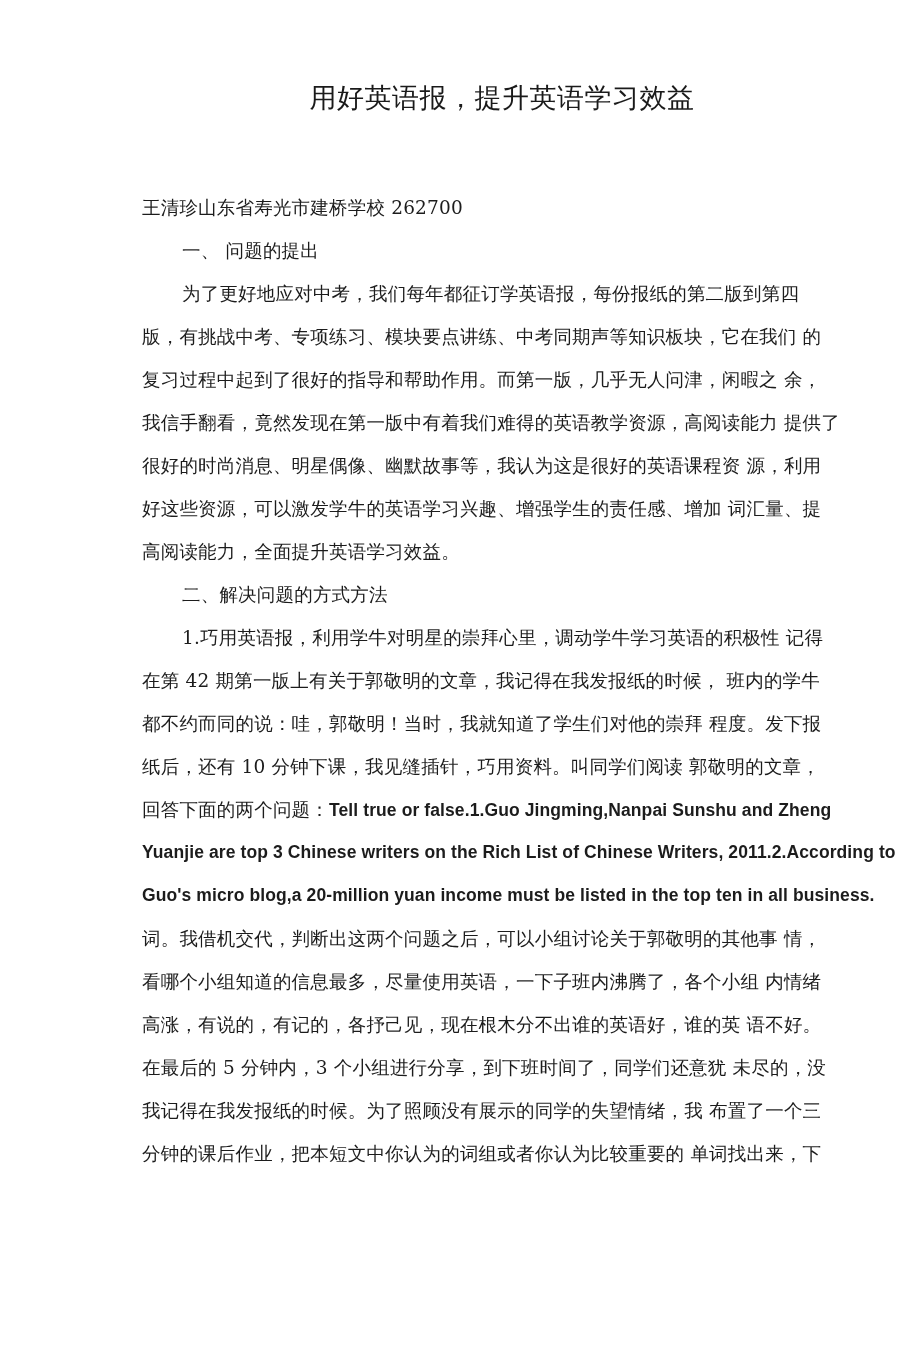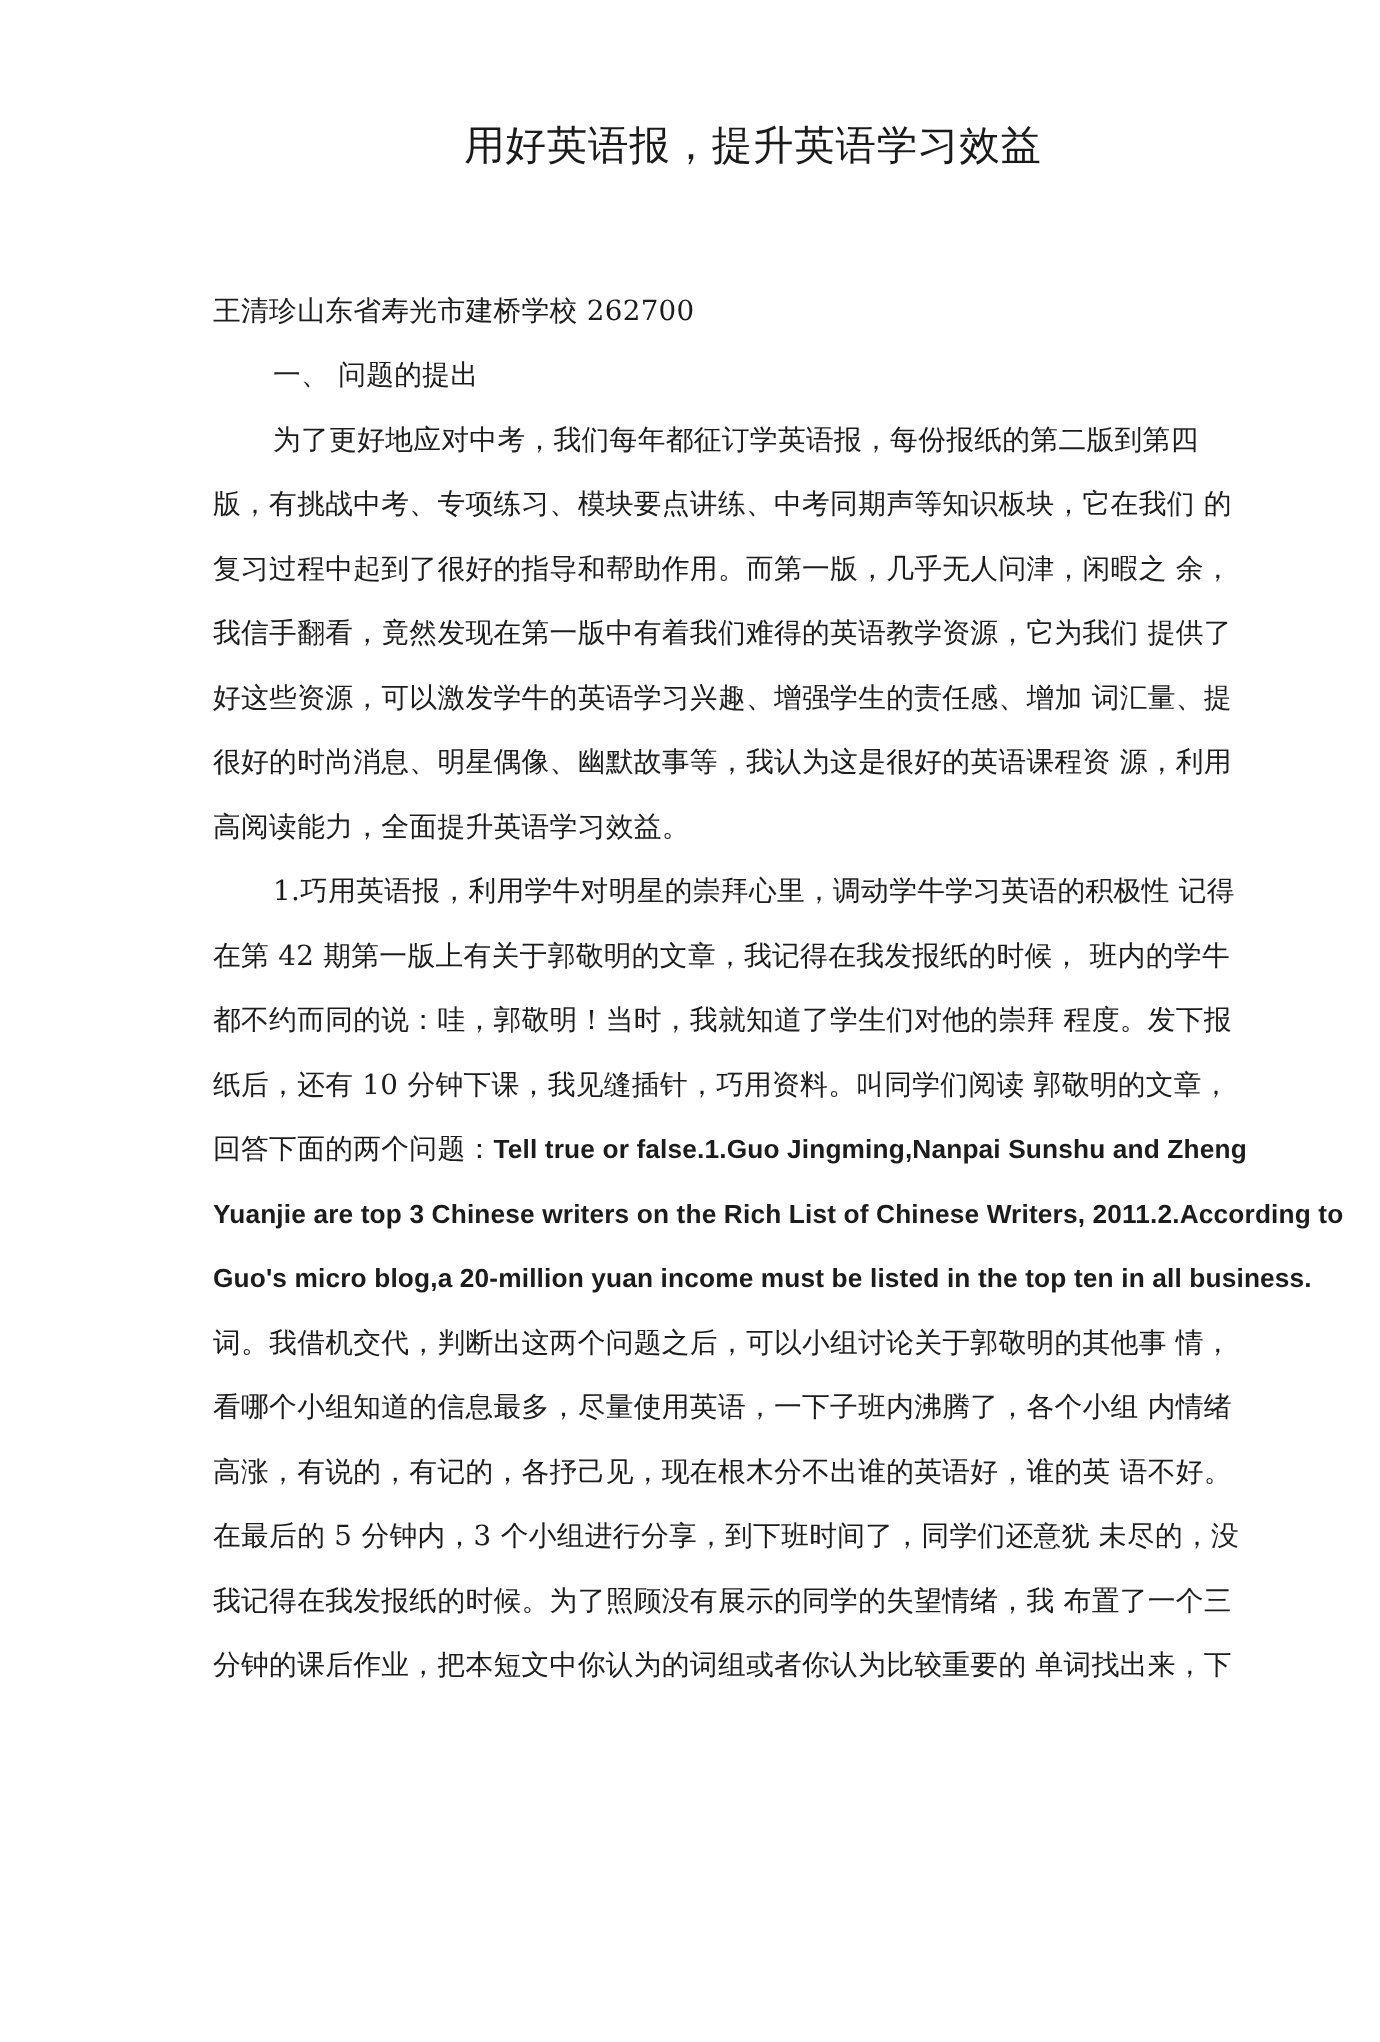--- a/index.html
+++ b/index.html
@@ -99,25 +99,26 @@
 
   <div class="body-block">
 
     <div class="line line-author">王清珍山东省寿光市建桥学校 262700</div>
 
     <div class="line indent2">一、 问题的提出</div>
 
     <div class="line indent2">为了更好地应对中考，我们每年都征订学英语报，每份报纸的第二版到第四</div>
     <div class="line">版，有挑战中考、专项练习、模块要点讲练、中考同期声等知识板块，它在我们 的</div>
     <div class="line">复习过程中起到了很好的指导和帮助作用。而第一版，几乎无人问津，闲暇之 余，</div>
-    <div class="line">我信手翻看，竟然发现在第一版中有着我们难得的英语教学资源，它为我们 提供了</div>
+    <div class="line">我信手翻看，竟然发现在第一版中有着我们难得的英语教学资源，高阅读能力 提供了</div>
+    <div class="line">很好的时尚消息、明星偶像、幽默故事等，我认为这是很好的英语课程资 源，利用</div>
     <div class="line">好这些资源，可以激发学牛的英语学习兴趣、增强学生的责任感、增加 词汇量、提</div>
-    <div class="line">很好的时尚消息、明星偶像、幽默故事等，我认为这是很好的英语课程资 源，利用</div>
     <div class="line">高阅读能力，全面提升英语学习效益。</div>
 
+    <div class="line indent2">二、解决问题的方式方法</div>
 
     <div class="line indent2">1.巧用英语报，利用学牛对明星的崇拜心里，调动学牛学习英语的积极性 记得</div>
     <div class="line">在第 42 期第一版上有关于郭敬明的文章，我记得在我发报纸的时候， 班内的学牛</div>
     <div class="line">都不约而同的说：哇，郭敬明！当时，我就知道了学生们对他的崇拜 程度。发下报</div>
     <div class="line">纸后，还有 10 分钟下课，我见缝插针，巧用资料。叫同学们阅读 郭敬明的文章，</div>
 
     <div class="line"><span>回答下面的两个问题：</span><span class="en">Tell true or false.1.Guo Jingming,Nanpai Sunshu and Zheng</span></div>
 
     <div class="line-en">Yuanjie are top 3 Chinese writers on the Rich List of Chinese Writers, 2011.2.According to</div>
     <div class="line-en">Guo's micro blog,a 20-million yuan income must be listed in the top ten in all business.</div>

